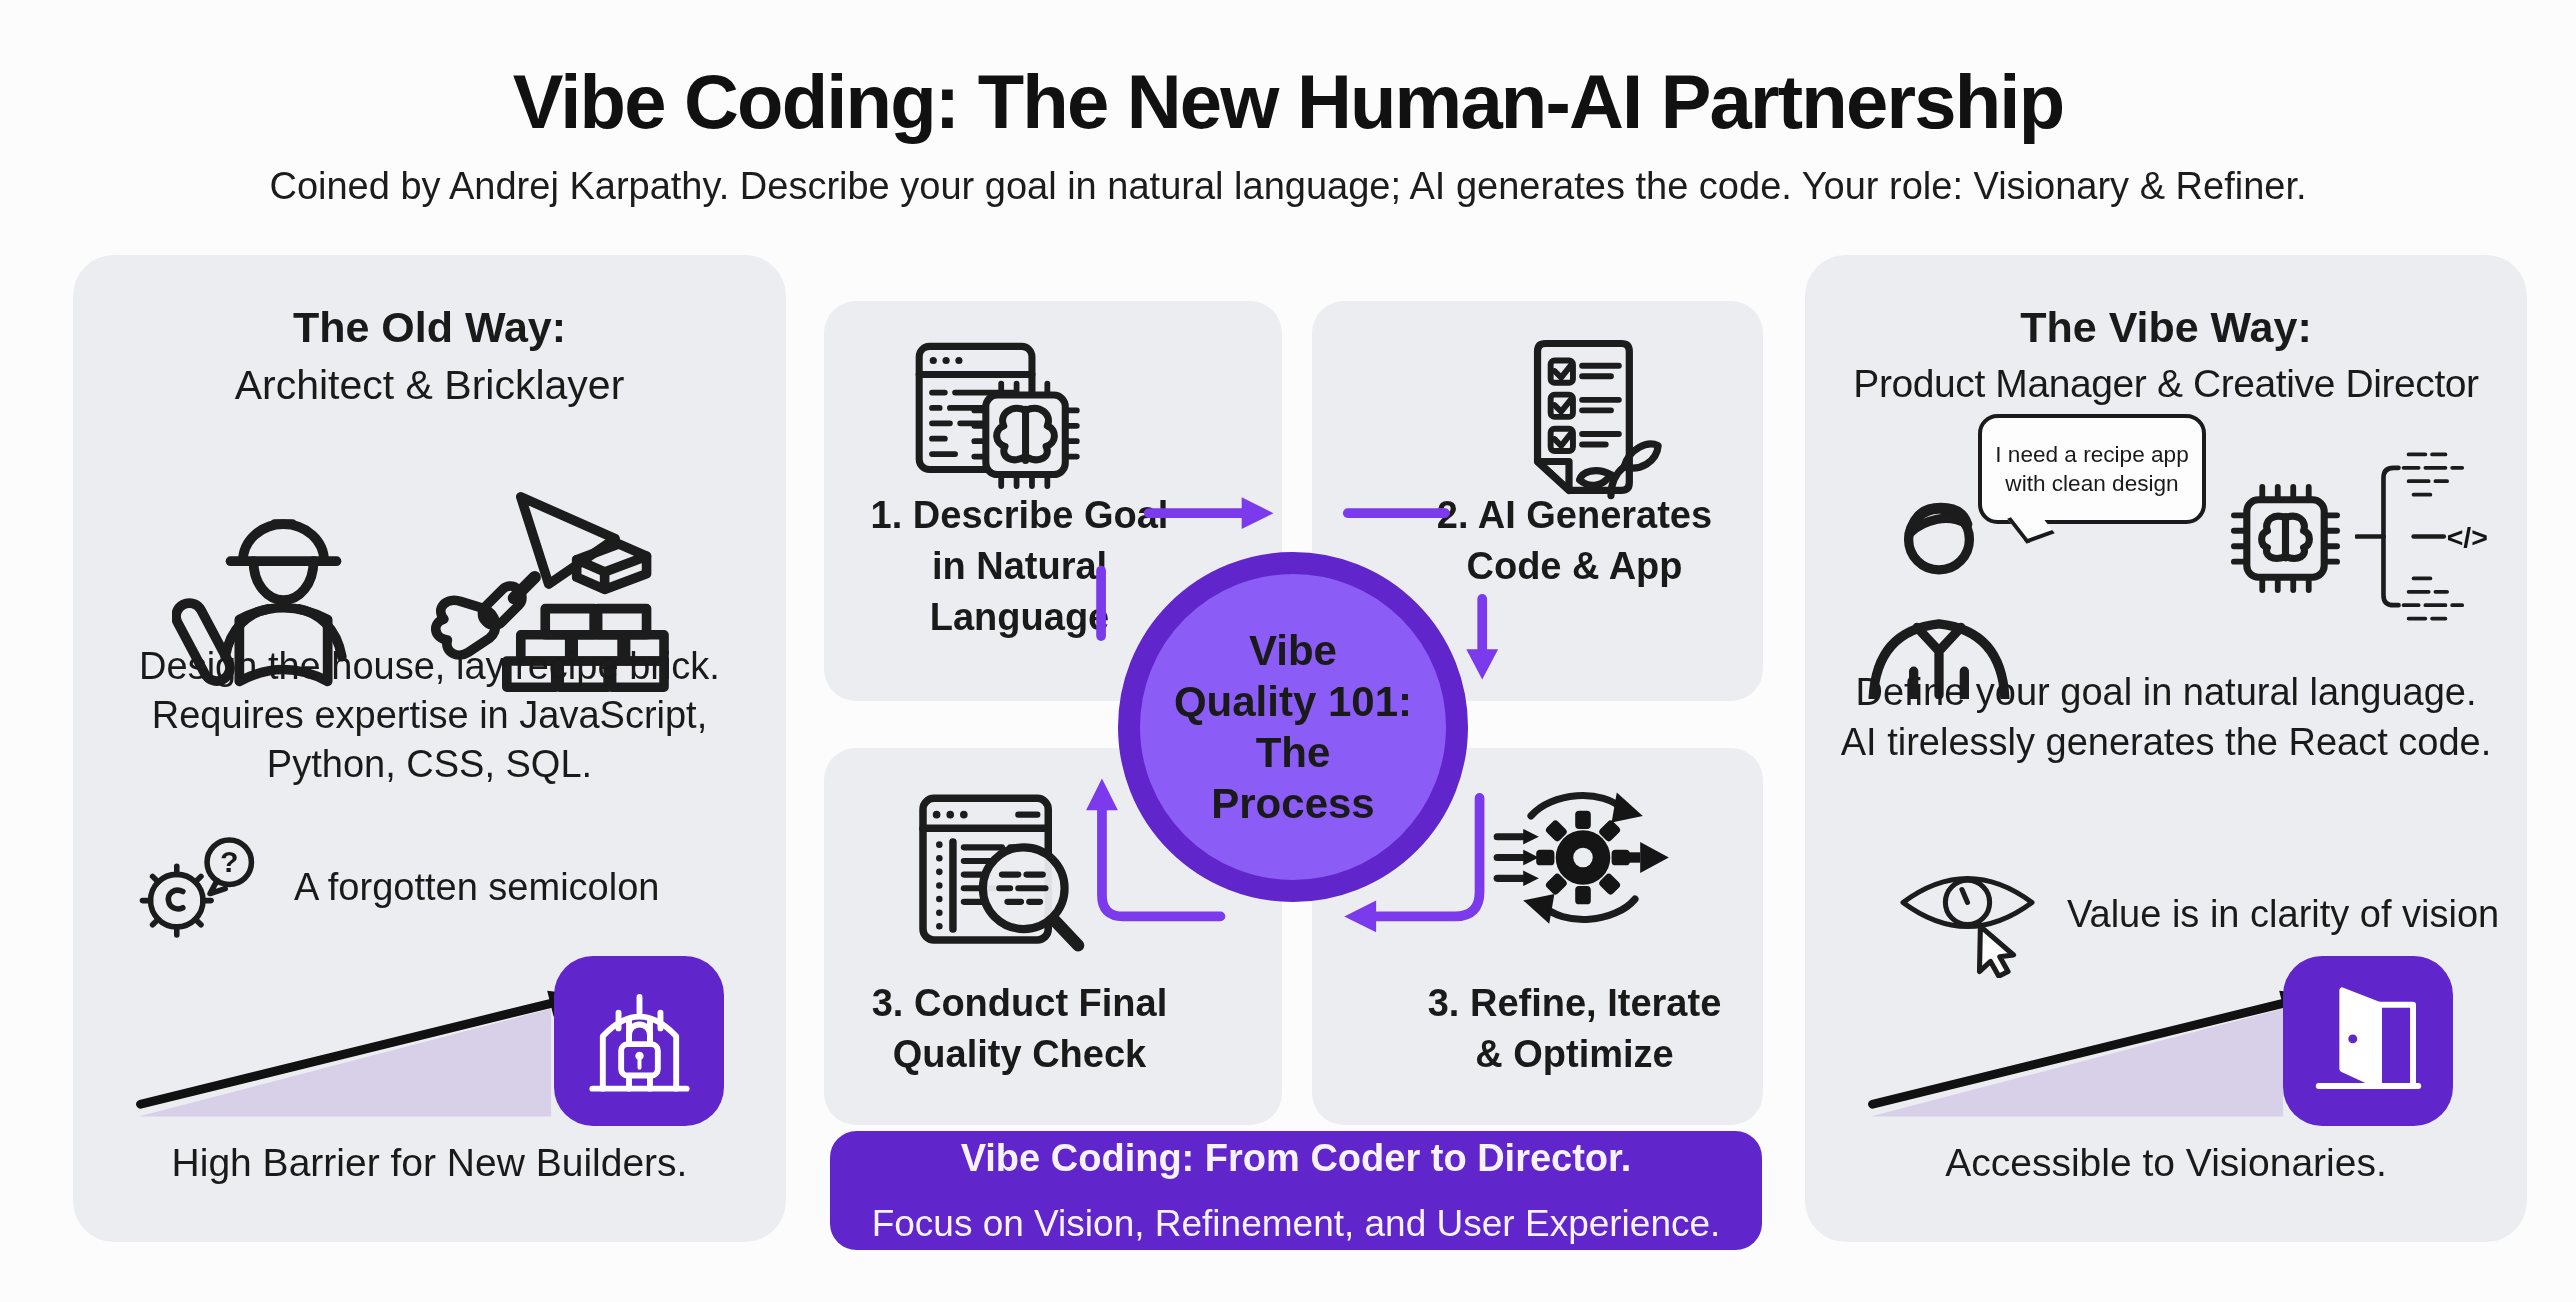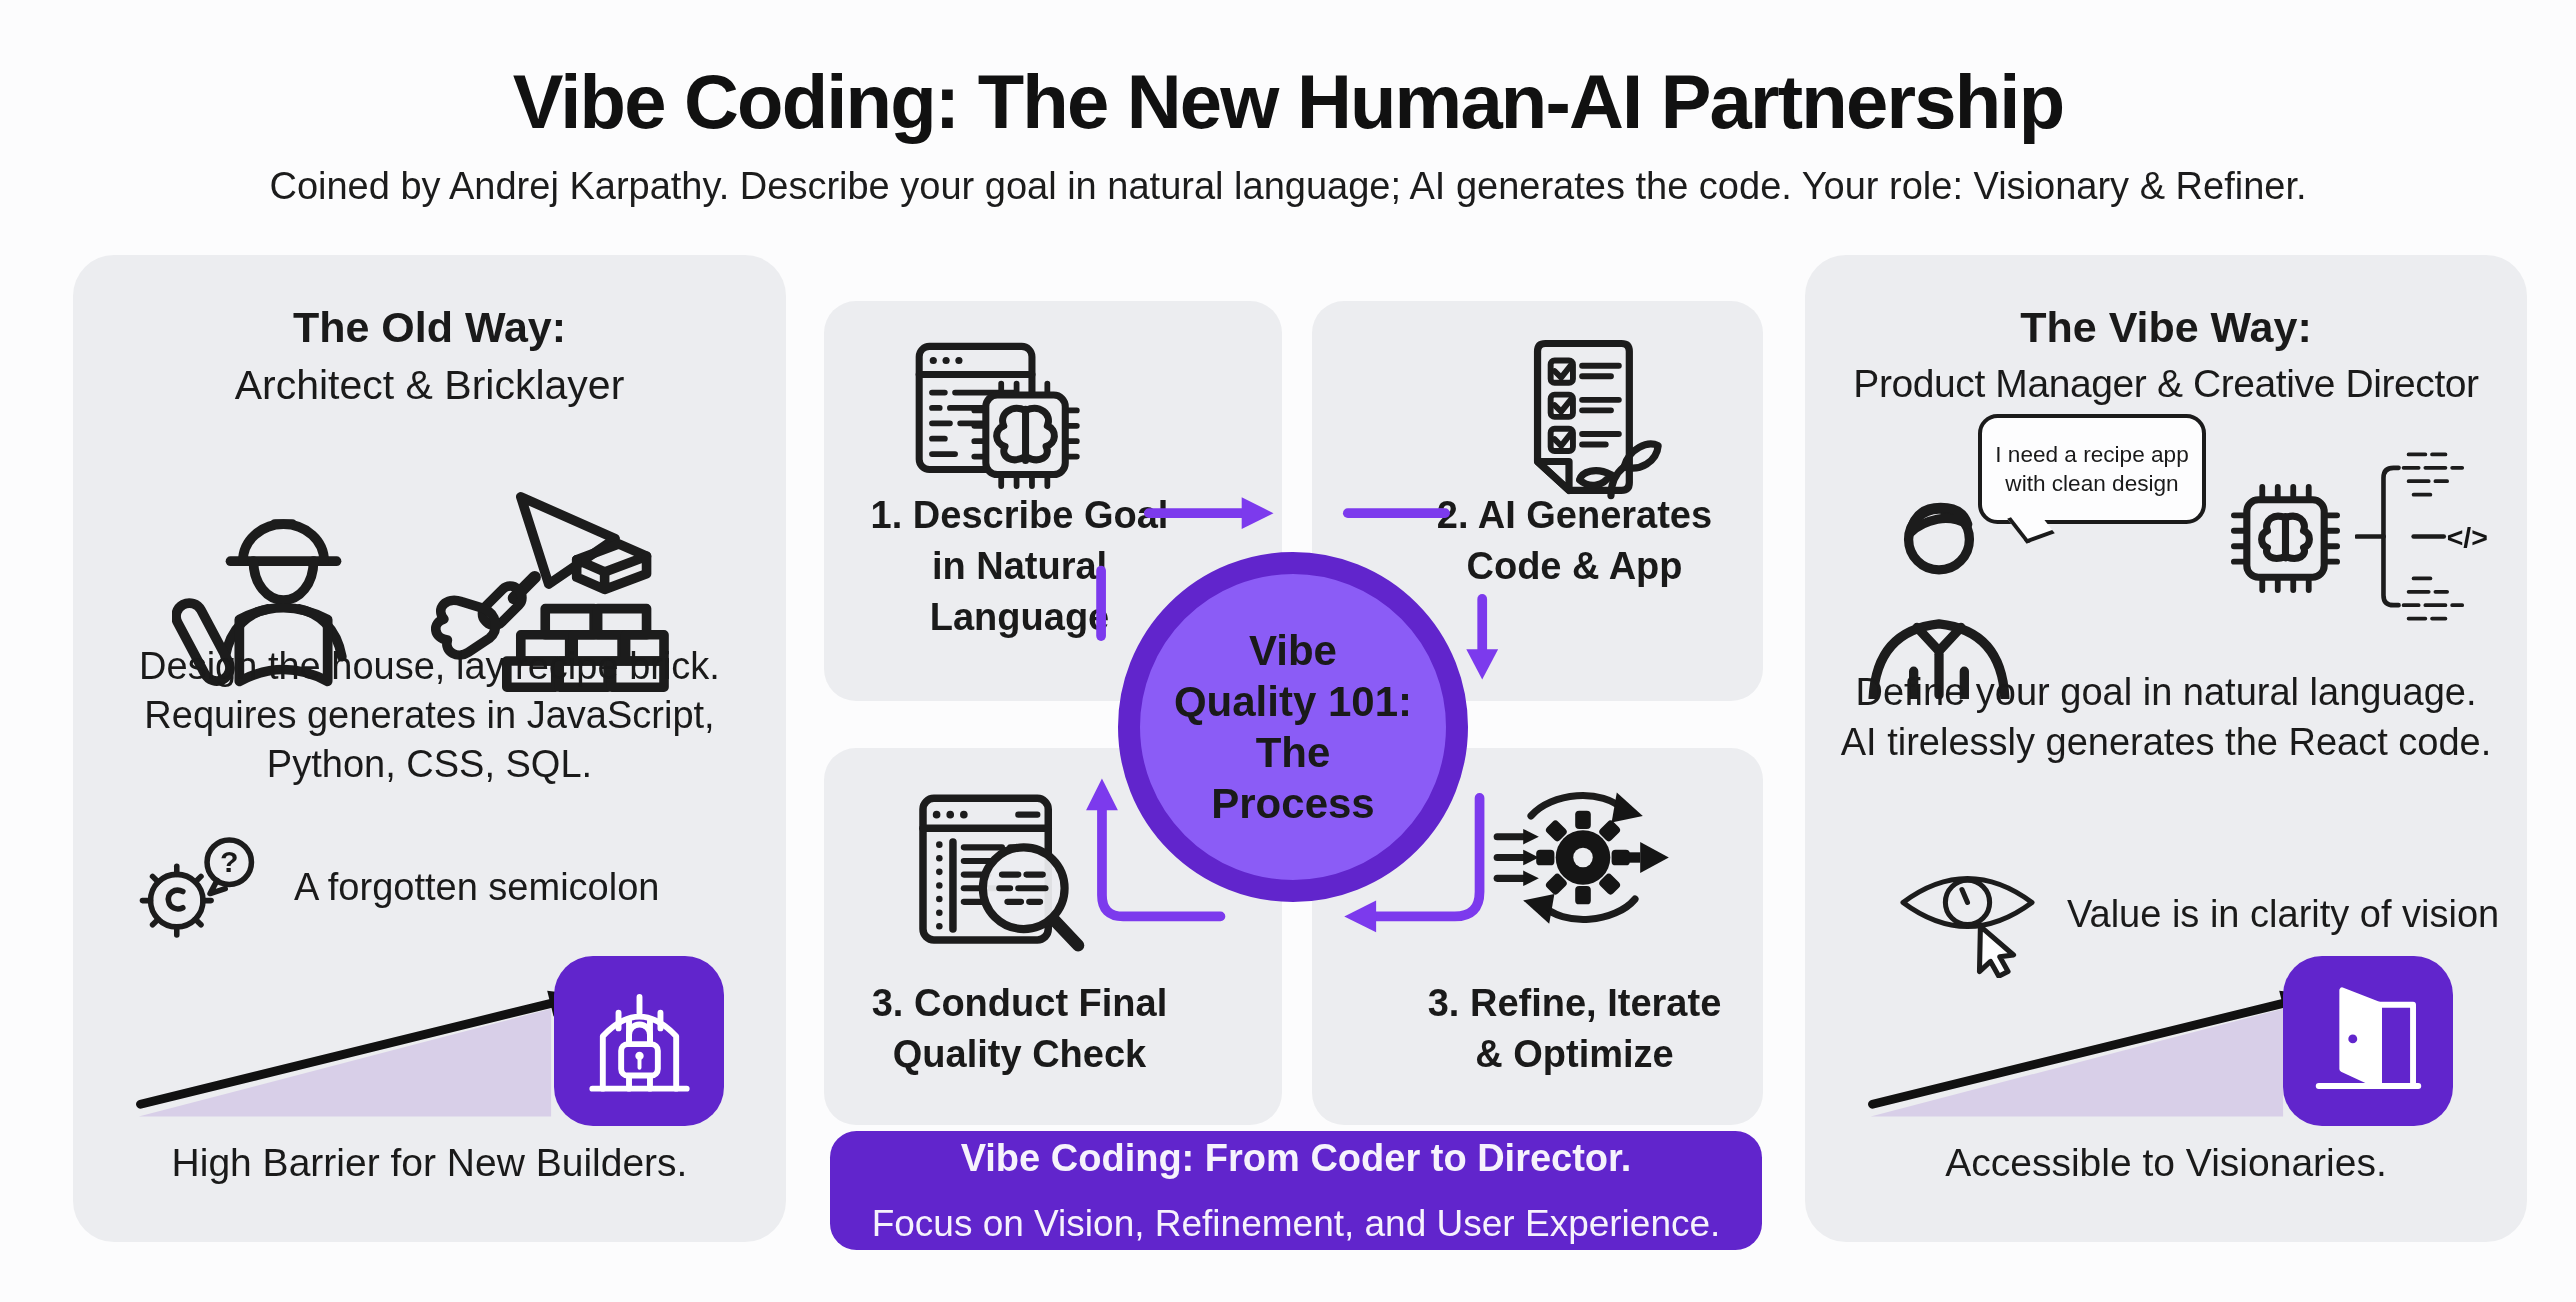--- a/index.html
+++ b/index.html
@@ -127,21 +127,21 @@
           <rect x="94" y="85" width="28" height="15"></rect>
           <rect x="124" y="85" width="22" height="15"></rect>
         <rect x="56" y="100" width="28" height="15"></rect>
           <rect x="86" y="100" width="28" height="15"></rect>
           <rect x="116" y="100" width="30" height="15"></rect>
       </g>
     </svg>
 
     <div class="para" id="left-para">
       <div>Design the house, lay recipe brick.</div>
-      <div>Requires generates in JavaScript,</div>
+      <div>Requires expertise in JavaScript,</div>
       <div>Python, CSS, SQL.</div>
     </div>
 
     <div class="note-row" id="left-note">
       <svg width="134" height="111" viewBox="0 0 130 110">
         <g class="ln" stroke-width="7">
           <line x1="66" y1="68" x2="74" y2="68"></line>
             <line x1="58.4" y1="86.4" x2="64" y2="92"></line>
           <line x1="40" y1="94" x2="40" y2="102"></line>
             <line x1="21.6" y1="86.4" x2="16" y2="92"></line>

